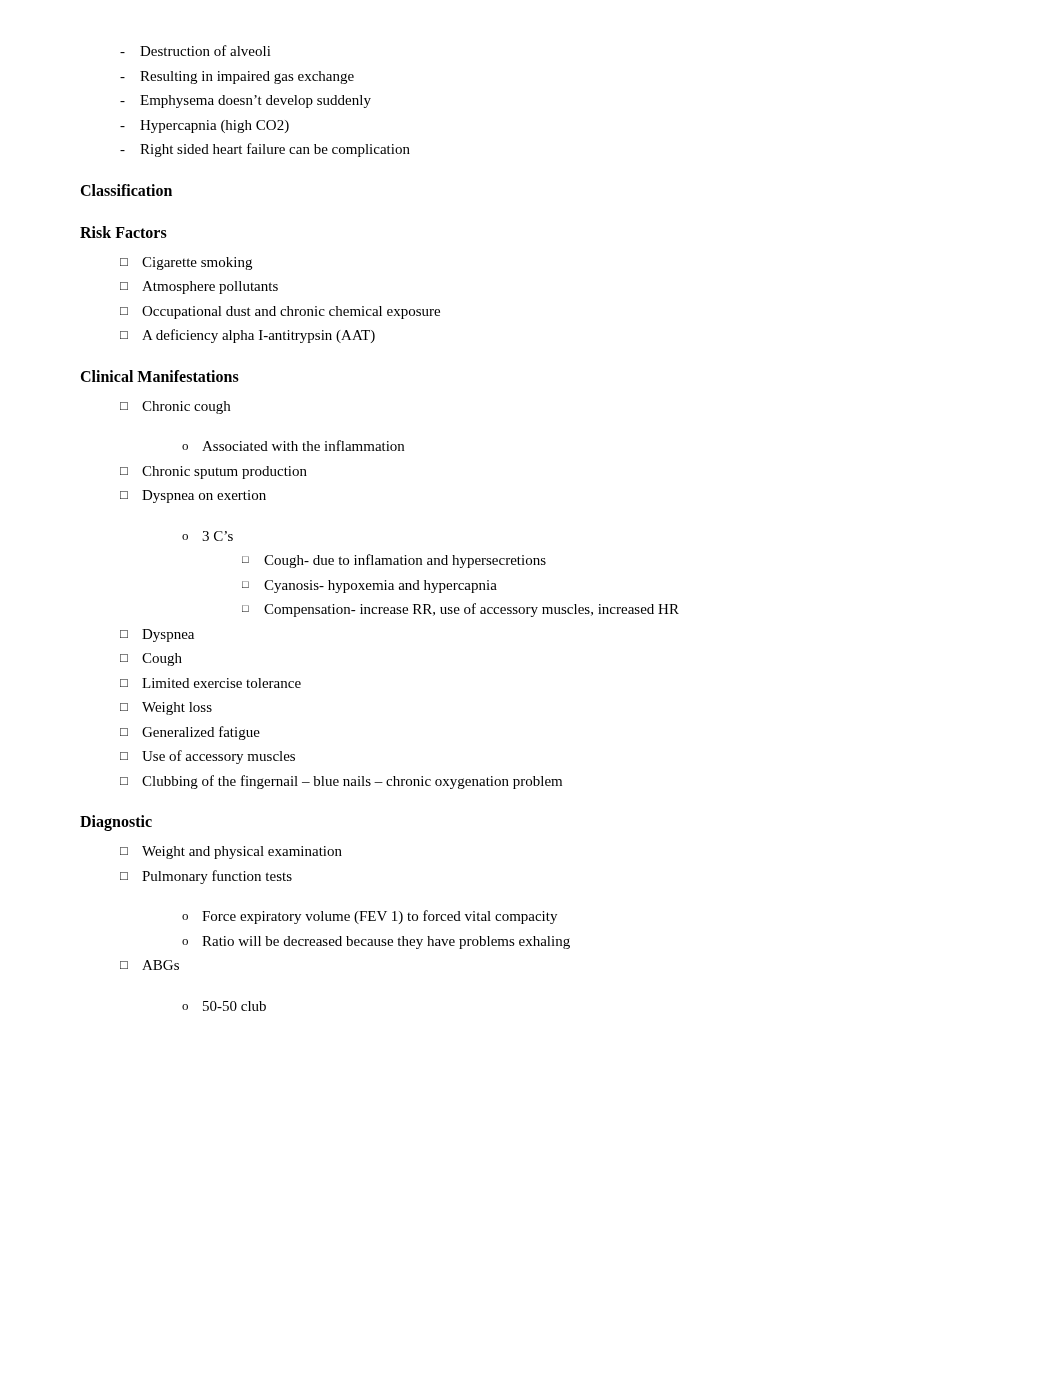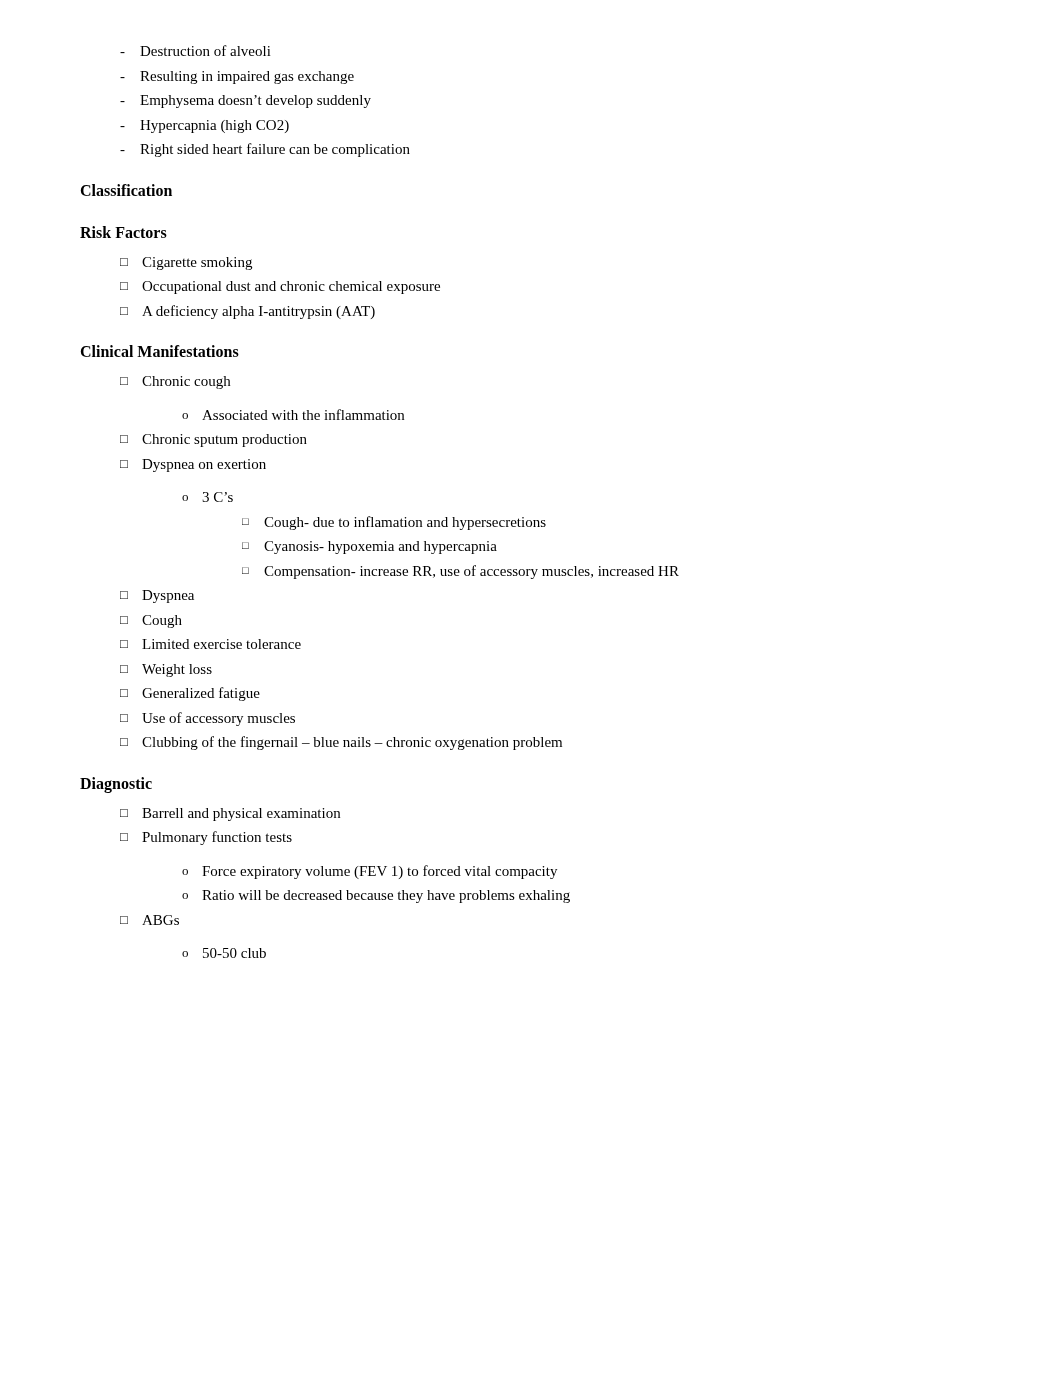--- a/index.html
+++ b/index.html
@@ -66,21 +66,21 @@
       position: absolute;
       left: 0;
       font-size: 13px;
       top: 1px;
     }
 
     
     .o-list {
       list-style: none;
       padding-left: 40px;
-      margin-top: 11px;
+      margin-top: 18px;
     }
 
     .o-list li {
       position: relative;
       padding-left: 20px;
       margin-bottom: 2px;
     }
 
     .o-list li::before {
       content: "o";
@@ -124,20 +124,21 @@
 </div>
 
 <div class="section">
   <div class="section-heading">Classification</div>
 </div>
 
 <div class="section">
   <div class="section-heading">Risk Factors</div>
   <ul class="sq-list">
     <li><span>Cigarette smoking</span></li>
+    <li><span>Atmosphere pollutants</span></li>
     <li><span>Occupational dust and chronic chemical exposure</span></li>
     <li><span>A deficiency alpha I-antitrypsin (AAT)</span></li>
   </ul>
 </div>
 
 <div class="section">
   <div class="section-heading">Clinical Manifestations</div>
   <ul class="sq-list">
 
     <li>
@@ -179,21 +180,21 @@
 
 
     <li><span>Clubbing of the fingernail – blue nails – chronic oxygenation problem</span></li>
   </ul>
 </div>
 
 <div class="section">
   <div class="section-heading">Diagnostic</div>
   <ul class="sq-list">
 
-    <li><span>Barrell and physical examination</span></li>
+    <li><span>Weight and physical examination</span></li>
 
     <li>
       <span>Pulmonary function tests</span>
       <ul class="o-list">
         <li><span>Force expiratory volume (FEV 1) to forced vital compacity</span></li>
         <li><span>Ratio will be decreased because they have problems exhaling</span></li>
       </ul>
     </li>
 
     <li>

